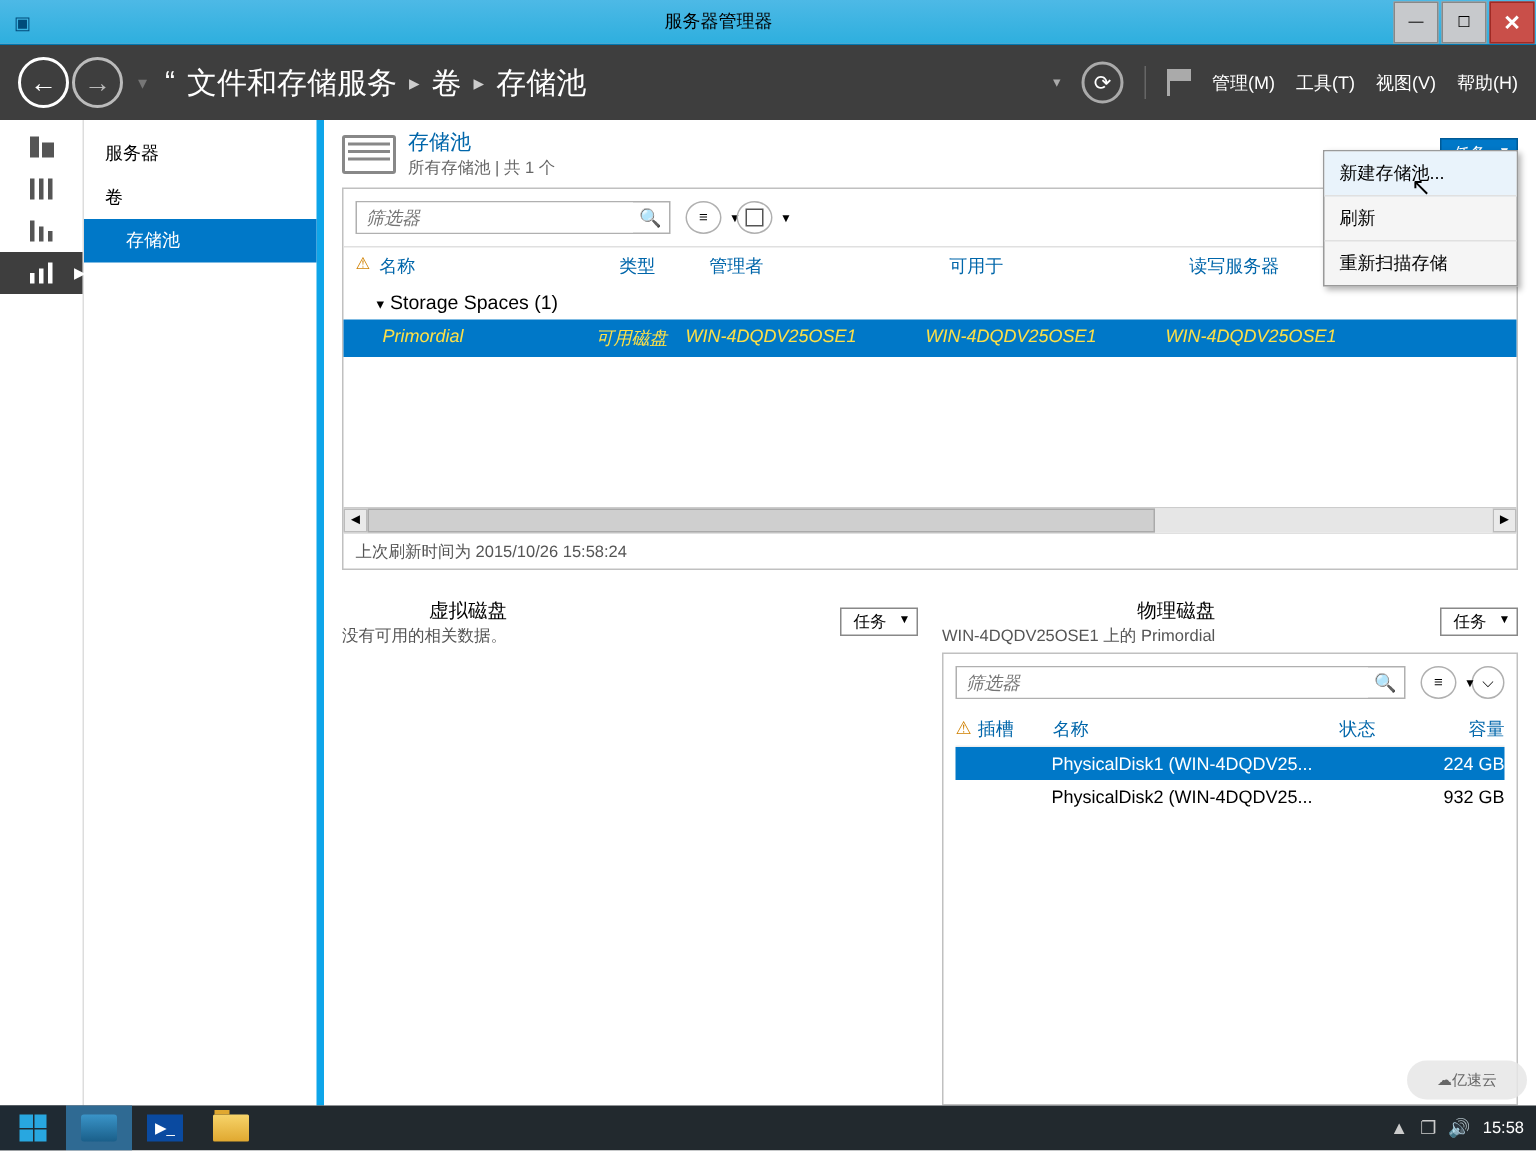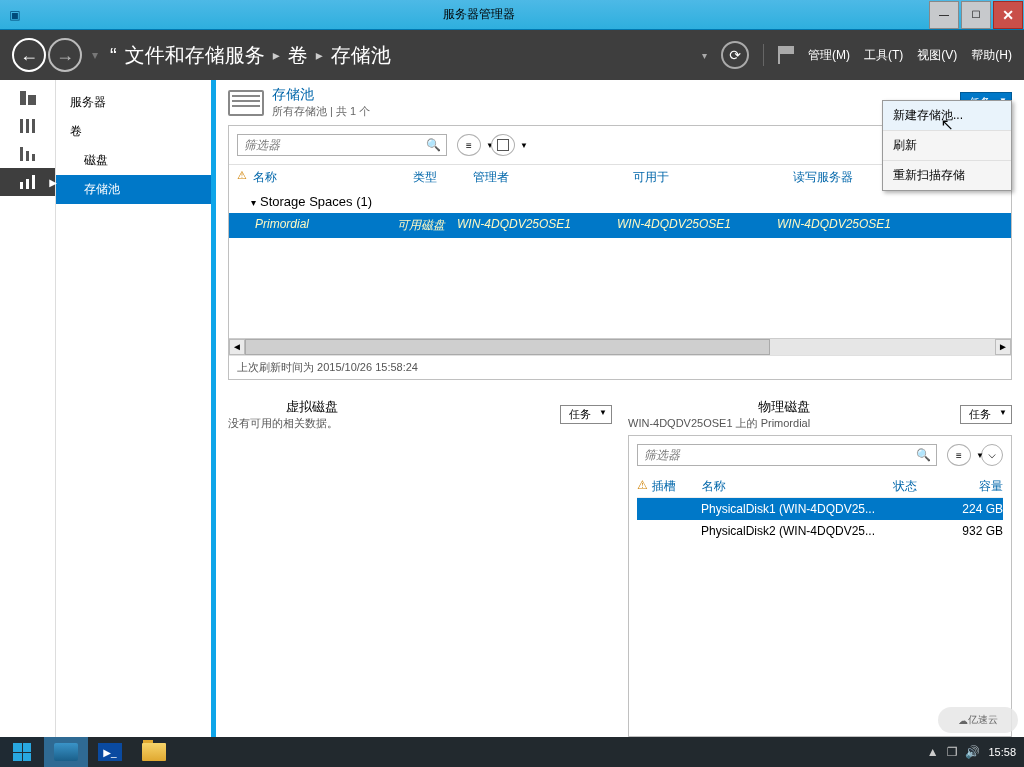--- a/index.html
+++ b/index.html
@@ -71,21 +71,21 @@
 .view-btn { width:24px; height:22px; border:1px solid #b0b0b0; border-radius:50%; display:flex; align-items:center; justify-content:center; font-size:10px; position:relative;}
 .view-btn .dd{ position:absolute; right:-14px; font-size:8px;}
 .view-btn.sq::before{content:""; width:10px; height:10px; border:1px solid #555;}
 .chev-btn { width:22px; height:22px; border:1px solid #b0b0b0; border-radius:50%; display:flex; align-items:center; justify-content:center; font-size:10px;}
 
 .tbl-head { display:flex; padding:4px 8px; border-top:1px solid #e0e0e0; font-size:12px; color:#0066aa; }
 .tbl-head .warn{ color:#d08000; margin-right:6px; font-size:11px;}
 .tbl-body { }
 .group-row { padding:4px 10px 4px 22px; font-size:13px; }
 .group-row .tri { margin-right:4px; font-size:10px;}
-.data-row { display:flex; background:#0078c8; color:#fef9c3; font-style:italic; padding:4px 8px; font-size:12px; }
+.data-row { display:flex; background:#0078c8; color:#fde047; font-style:italic; padding:4px 8px; font-size:12px; }
 .data-row span:first-child{padding-left:18px;}
 .blank { height:100px; }
 .hscroll { display:flex; border-top:1px solid #ccc; }
 .hscroll .ar{ width:16px; text-align:center; background:#eaeaea; border:1px solid #bbb; font-size:10px; line-height:14px;}
 .hscroll .track{ flex:1; background:#e6e6e6; height:16px; position:relative;}
 .hscroll .thumb{ position:absolute; left:0; width:70%; height:100%; background:#cfcfcf; border:1px solid #aaa;}
 .footer-text { padding:4px 8px; color:#555; font-size:11px; border-top:1px solid #e0e0e0;}
 
 .bottom-panels { display:flex; gap:16px; margin-top:18px; flex:1; overflow:hidden;}
 .bp { flex:1; display:flex; flex-direction:column; }
@@ -195,21 +195,20 @@
           <i></i>
           <i></i>
         </div>
         <span class="rail-arrow">▶</span>
       </div>
   </div>
 
   <div class="sidebar">
     <div class="sb-item">服务器</div>
     <div class="sb-item">卷</div>
-    <div class="sb-item indent">磁盘</div>
     <div class="sb-item indent active">存储池</div>
   </div>
 
   <div class="main">
     <div class="pool-header">
       <div class="pool-icon"></div>
       <div>
         <div class="pool-title">存储池</div>
         <div class="pool-sub">所有存储池 | 共 1 个</div>
       </div>

